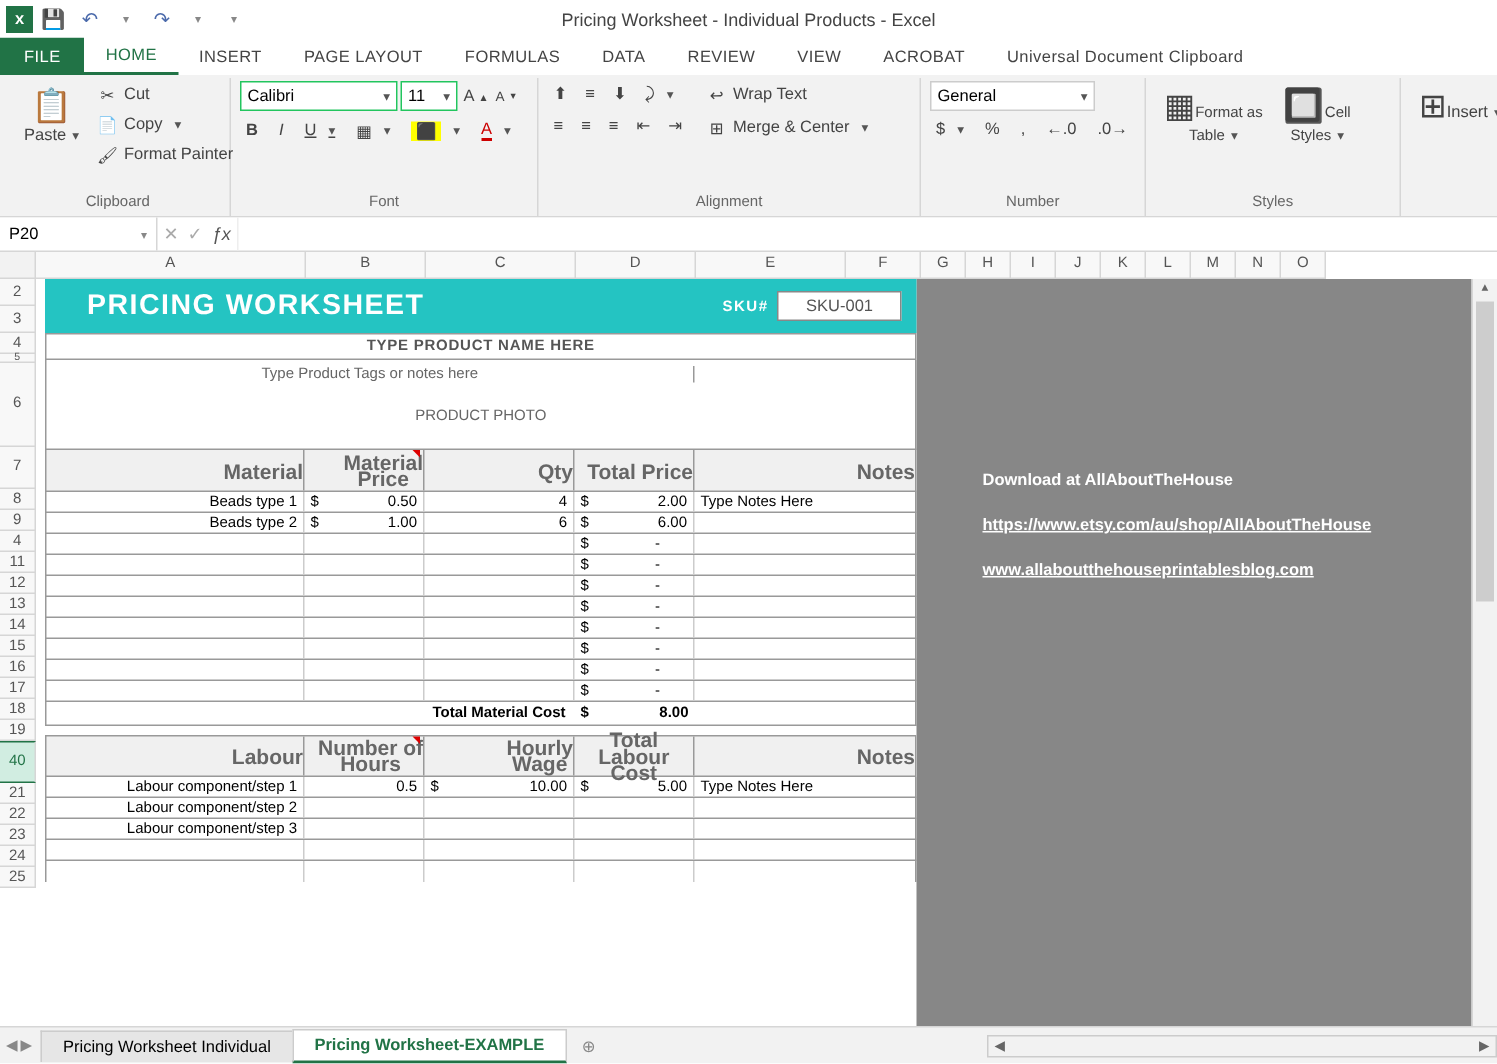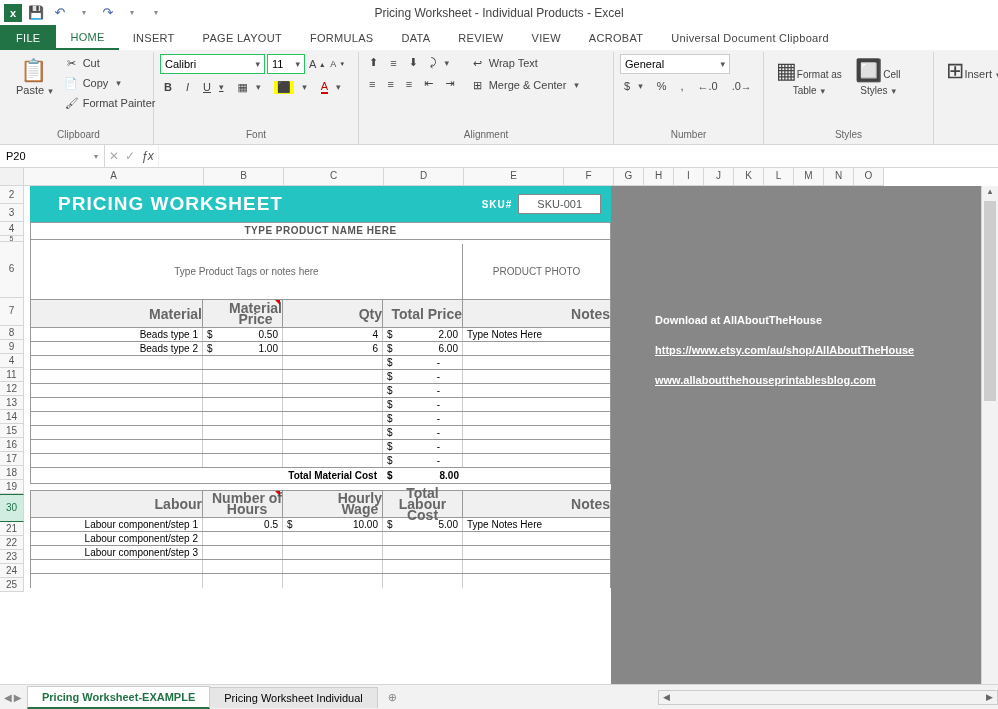--- a/index.html
+++ b/index.html
@@ -56,21 +56,21 @@
 .gray-text { color: #fff; font-size: 11px; position: absolute; }
 .gray-link { text-decoration: underline; }
 
 .pw-band { position: absolute; left: 6px; top: 0; width: 581px; }
 .pw-title { height: 36px; background: #24c4c2; color: #fff; display: flex; align-items: center; }
 .pw-title .txt { font-size: 19px; font-weight: bold; letter-spacing: 1px; padding-left: 28px; }
 .pw-title .skul { margin-left: auto; font-size: 10px; font-weight: bold; letter-spacing: 1px; color: #fff; }
 .pw-title .skubox { background: #fff; color: #555; padding: 3px 18px; margin: 0 10px 0 6px; font-size: 11px; border: 1px solid #888; }
 
 .prod-name { height: 18px; background: #fff; border: 1px solid #999; text-align: center; font-size: 10px; font-weight: bold; color: #555; line-height: 16px; letter-spacing: 0.5px; }
-.prod-tags-row { display: flex; border: 1px solid #999; border-top: none; height: 56px; }
+.prod-tags-row { display: flex; border: 1px solid #999; border-top: none; height: 56px; flex-direction: column; }
 .leftc { width: 432px; display: flex; align-items: center; justify-content: center; font-size: 10px; color: #666; border-right: 1px solid #999; }
 .rightc { flex: 1; display: flex; align-items: center; justify-content: center; font-size: 10px; color: #666; }
 
 .tbl-head { display: flex; height: 28px; background: #f0f0f0; border: 1px solid #999; border-top: none; }
 .tbl-head .th { border-right: 1px solid #999; text-align: center; font-size: 14px; font-weight: bold; color: #666; display: flex; align-items: center; justify-content: flex-end; position: relative; }
 .tbl-head .th:last-child { border-right: none; }
 .th-note { position: absolute; top: 0; right: 2px; width: 0; height: 0; border-top: 5px solid #d00; border-left: 5px solid transparent; }
 .tbl-row { display: flex; height: 14px; border: 1px solid #999; border-top: none; font-size: 10px; }
 .tbl-row .td { border-right: 1px solid #ccc; padding: 0 4px; display: flex; align-items: center; }
 .tbl-row .td:last-child { border-right: none; }
@@ -295,21 +295,21 @@
       <div class="rh" style="height: 14px; line-height: 13px;">4</div>
       <div class="rh" style="height: 14px; line-height: 13px;">11</div>
       <div class="rh" style="height: 14px; line-height: 13px;">12</div>
       <div class="rh" style="height: 14px; line-height: 13px;">13</div>
       <div class="rh" style="height: 14px; line-height: 13px;">14</div>
       <div class="rh" style="height: 14px; line-height: 13px;">15</div>
       <div class="rh" style="height: 14px; line-height: 13px;">16</div>
       <div class="rh" style="height: 14px; line-height: 13px;">17</div>
       <div class="rh" style="height: 14px; line-height: 13px;">18</div>
       <div class="rh" style="height: 14px; line-height: 13px;">19</div>
-      <div class="rh med sel">30</div>
+      <div class="rh med sel">40</div>
       <div class="rh" style="height: 14px; line-height: 13px;">21</div>
       <div class="rh" style="height: 14px; line-height: 13px;">22</div>
       <div class="rh" style="height: 14px; line-height: 13px;">23</div>
       <div class="rh" style="height: 14px; line-height: 13px;">24</div>
       <div class="rh" style="height: 14px; line-height: 13px;">25</div>
     </div>
   <div class="cells">
     <div class="graybg">
       <div class="gray-text" style="left:44px;top:128px;font-weight:bold">Download at AllAboutTheHouse</div>
       <div class="gray-text gray-link" style="left:44px;top:158px;font-weight:bold">https://www.etsy.com/au/shop/AllAboutTheHouse</div>
@@ -533,21 +533,21 @@
     <div class="ar">▴</div>
     <div class="thumb"></div>
   </div>
 </div>
 
 <div class="sheettabs">
   <div class="stab-nav">
     <span>◀</span>
     <span>▶</span>
   </div>
+  <div class="stab">Pricing Worksheet Individual</div>
   <div class="stab active">Pricing Worksheet-EXAMPLE</div>
-  <div class="stab">Pricing Worksheet Individual</div>
   <div class="stab-add">⊕</div>
   <div class="hscroll">
     <div class="ar">◀</div>
       <div class="tr"></div>
       <div class="ar">▶</div>
   </div>
 </div>
 
 </body></html>

